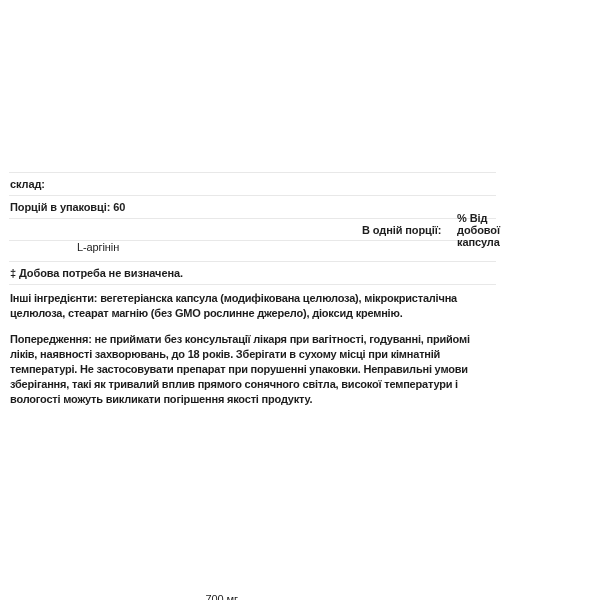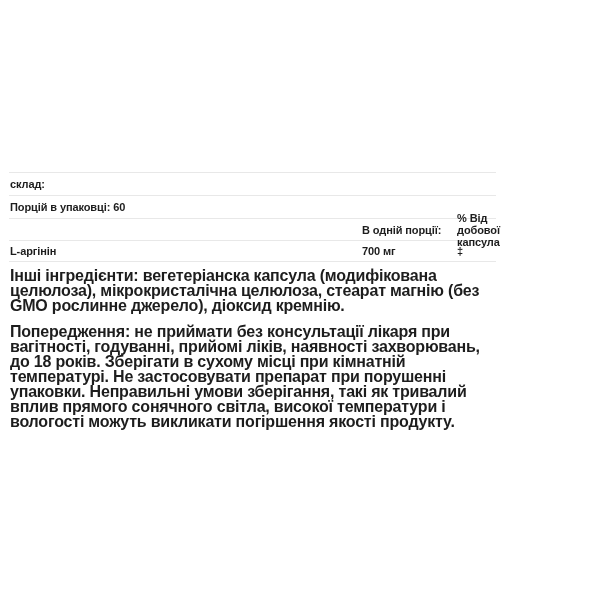--- a/index.html
+++ b/index.html
@@ -27,37 +27,37 @@
     display: flex;
     align-items: center;
     height: 23px;
     font-size: 11px;
     font-weight: 700;
     letter-spacing: -0.1px;
     padding-left: 1px;
     box-sizing: border-box;
   }
   .row.header-row { height: 22px; }
-  .row.data-row   { height: 21px; font-weight: 700; }
+  .row.data-row   { height: 21px; font-weight: 400; flex-direction: column; }
   .row.footnote-row { height: 23px; }
   .grid { display: flex; }
   .c1 { width: 352px; flex: 0 0 352px; }
   .c2 { width: 95px;  flex: 0 0 95px; }
   .c3 { flex: 1 1 auto; }
   .bottom-line {
     border-top: 1px solid #e8e8e8;
     height: 0;
   }
   .paras {
     padding-top: 6px;
     padding-left: 1px;
   }
   .paras p {
     margin: 0 0 11px 0;
-    font-size: 16px;
+    font-size: 11px;
     font-weight: 700;
     letter-spacing: -0.2px;
     line-height: 15px;
     color: #1d1d1d;
     max-width: 583px;
   }
 </style>
 </head>
 <body>
 
@@ -78,20 +78,23 @@
       <span class="c2">В одній порції:</span>
       <span class="c3">% Від добової капсула</span>
     </div>
 
     <div class="row data-row grid">
       <span class="c1">L-аргінін</span>
       <span class="c2">700 мг</span>
       <span class="c3">‡</span>
     </div>
 
+    <div class="row footnote-row">
+      <span>‡ Добова потреба не визначена.</span>
+    </div>
 
     <div class="bottom-line"></div>
 
     <div class="paras">
       <p>Інші інгредієнти: вегетеріанска капсула (модифікована целюлоза), мікрокристалічна целюлоза, стеарат магнію (без GMO рослинне джерело), діоксид кремнію.</p>
       <p>Попередження: не приймати без консультації лікаря при вагітності, годуванні, прийомі ліків, наявності захворювань, до 18 років. Зберігати в сухому місці при кімнатній температурі. Не застосовувати препарат при порушенні упаковки. Неправильні умови зберігання, такі як тривалий вплив прямого сонячного світла, високої температури і вологості можуть викликати погіршення якості продукту.</p>
     </div>
 
   </div>
 </div>

